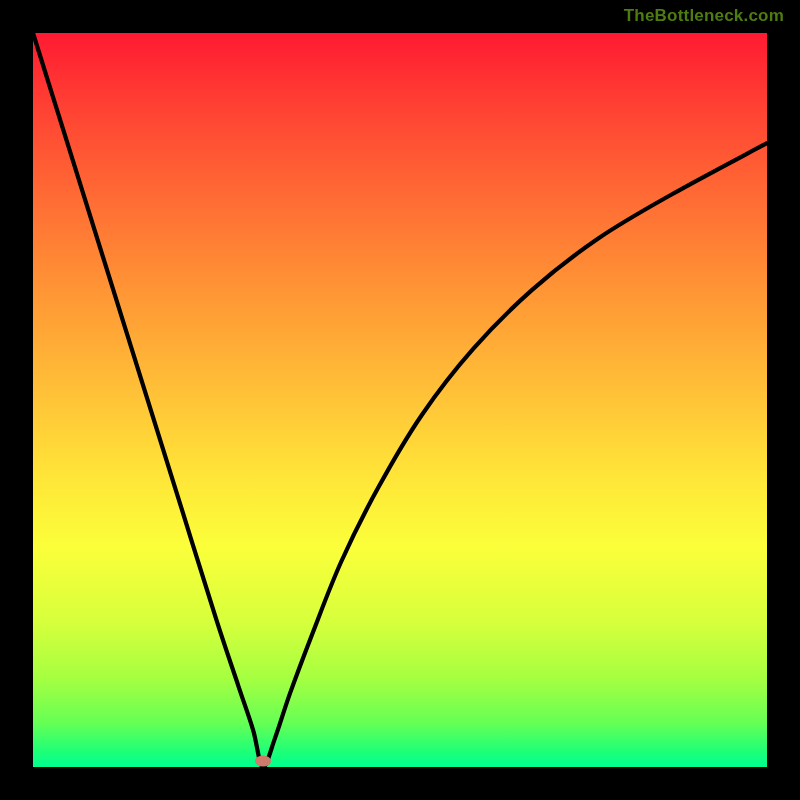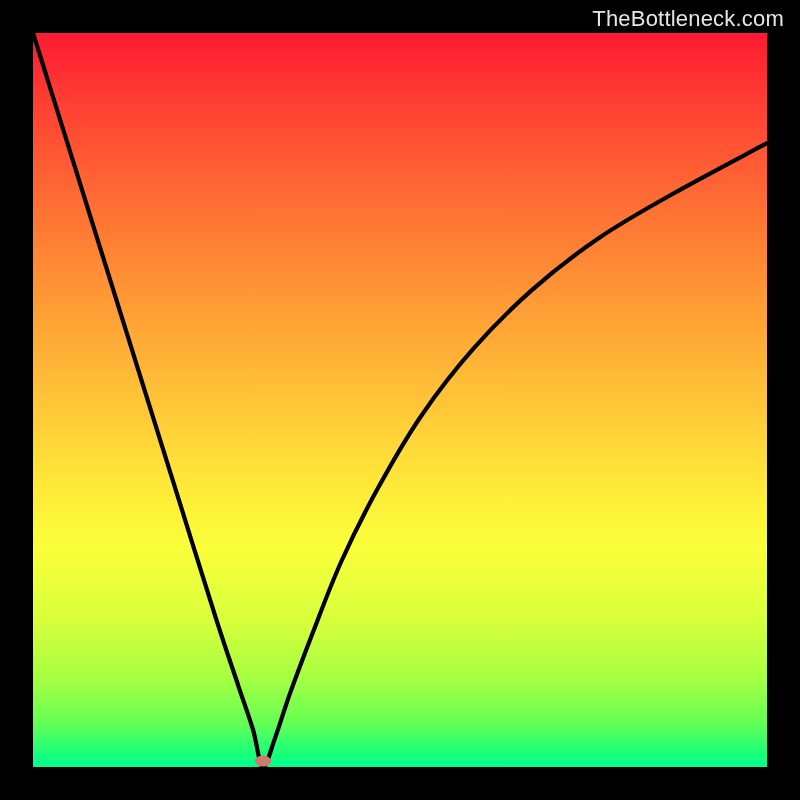--- a/index.html
+++ b/index.html
@@ -37,23 +37,23 @@
       #a5ff41 88%,
       #66ff55 94%,
       #1cff78 98%,
       #00ff90 100%
     );
   }
   .watermark {
     position: absolute;
     top: 6px;
     right: 16px;
-    color: #e5e5e5;
-    font-size: 22px;
-    font-weight: 400;
+    color: #4d7c0f;
+    font-size: 17px;
+    font-weight: 700;
     letter-spacing: 0.2px;
     user-select: none;
   }
   svg.curve {
     position: absolute;
     top: 0;
     left: 0;
     width: 734px;
     height: 734px;
     overflow: visible;

